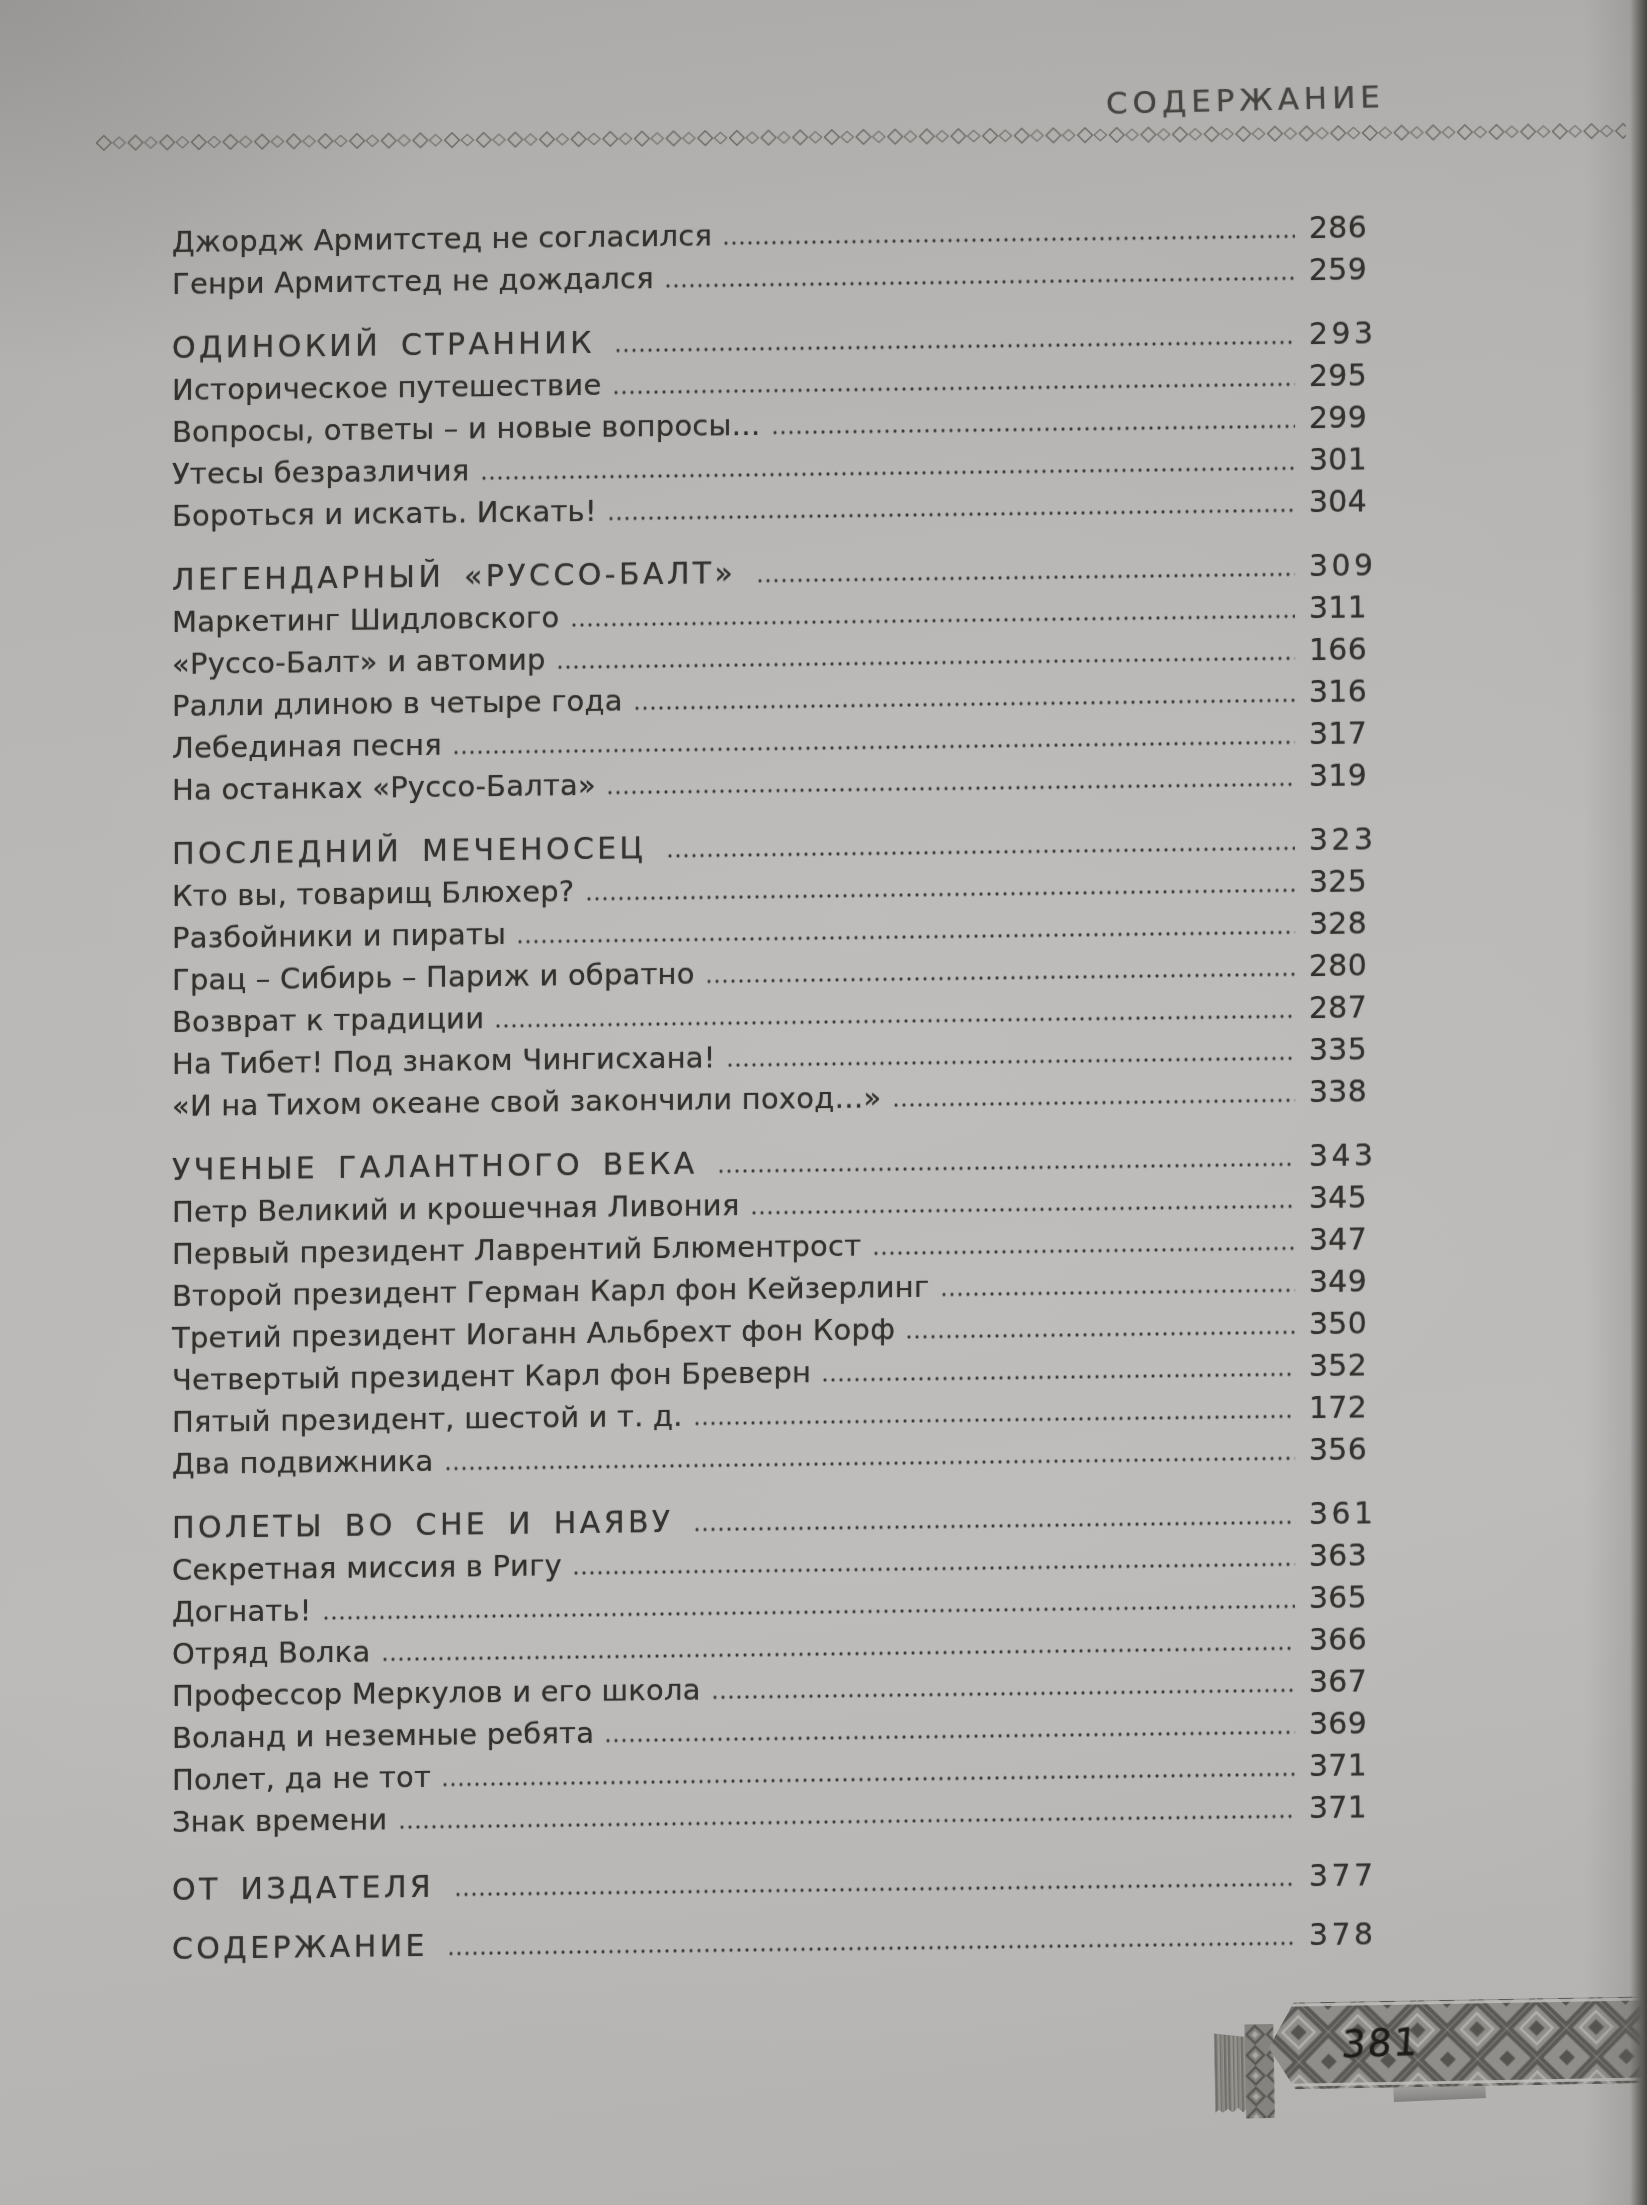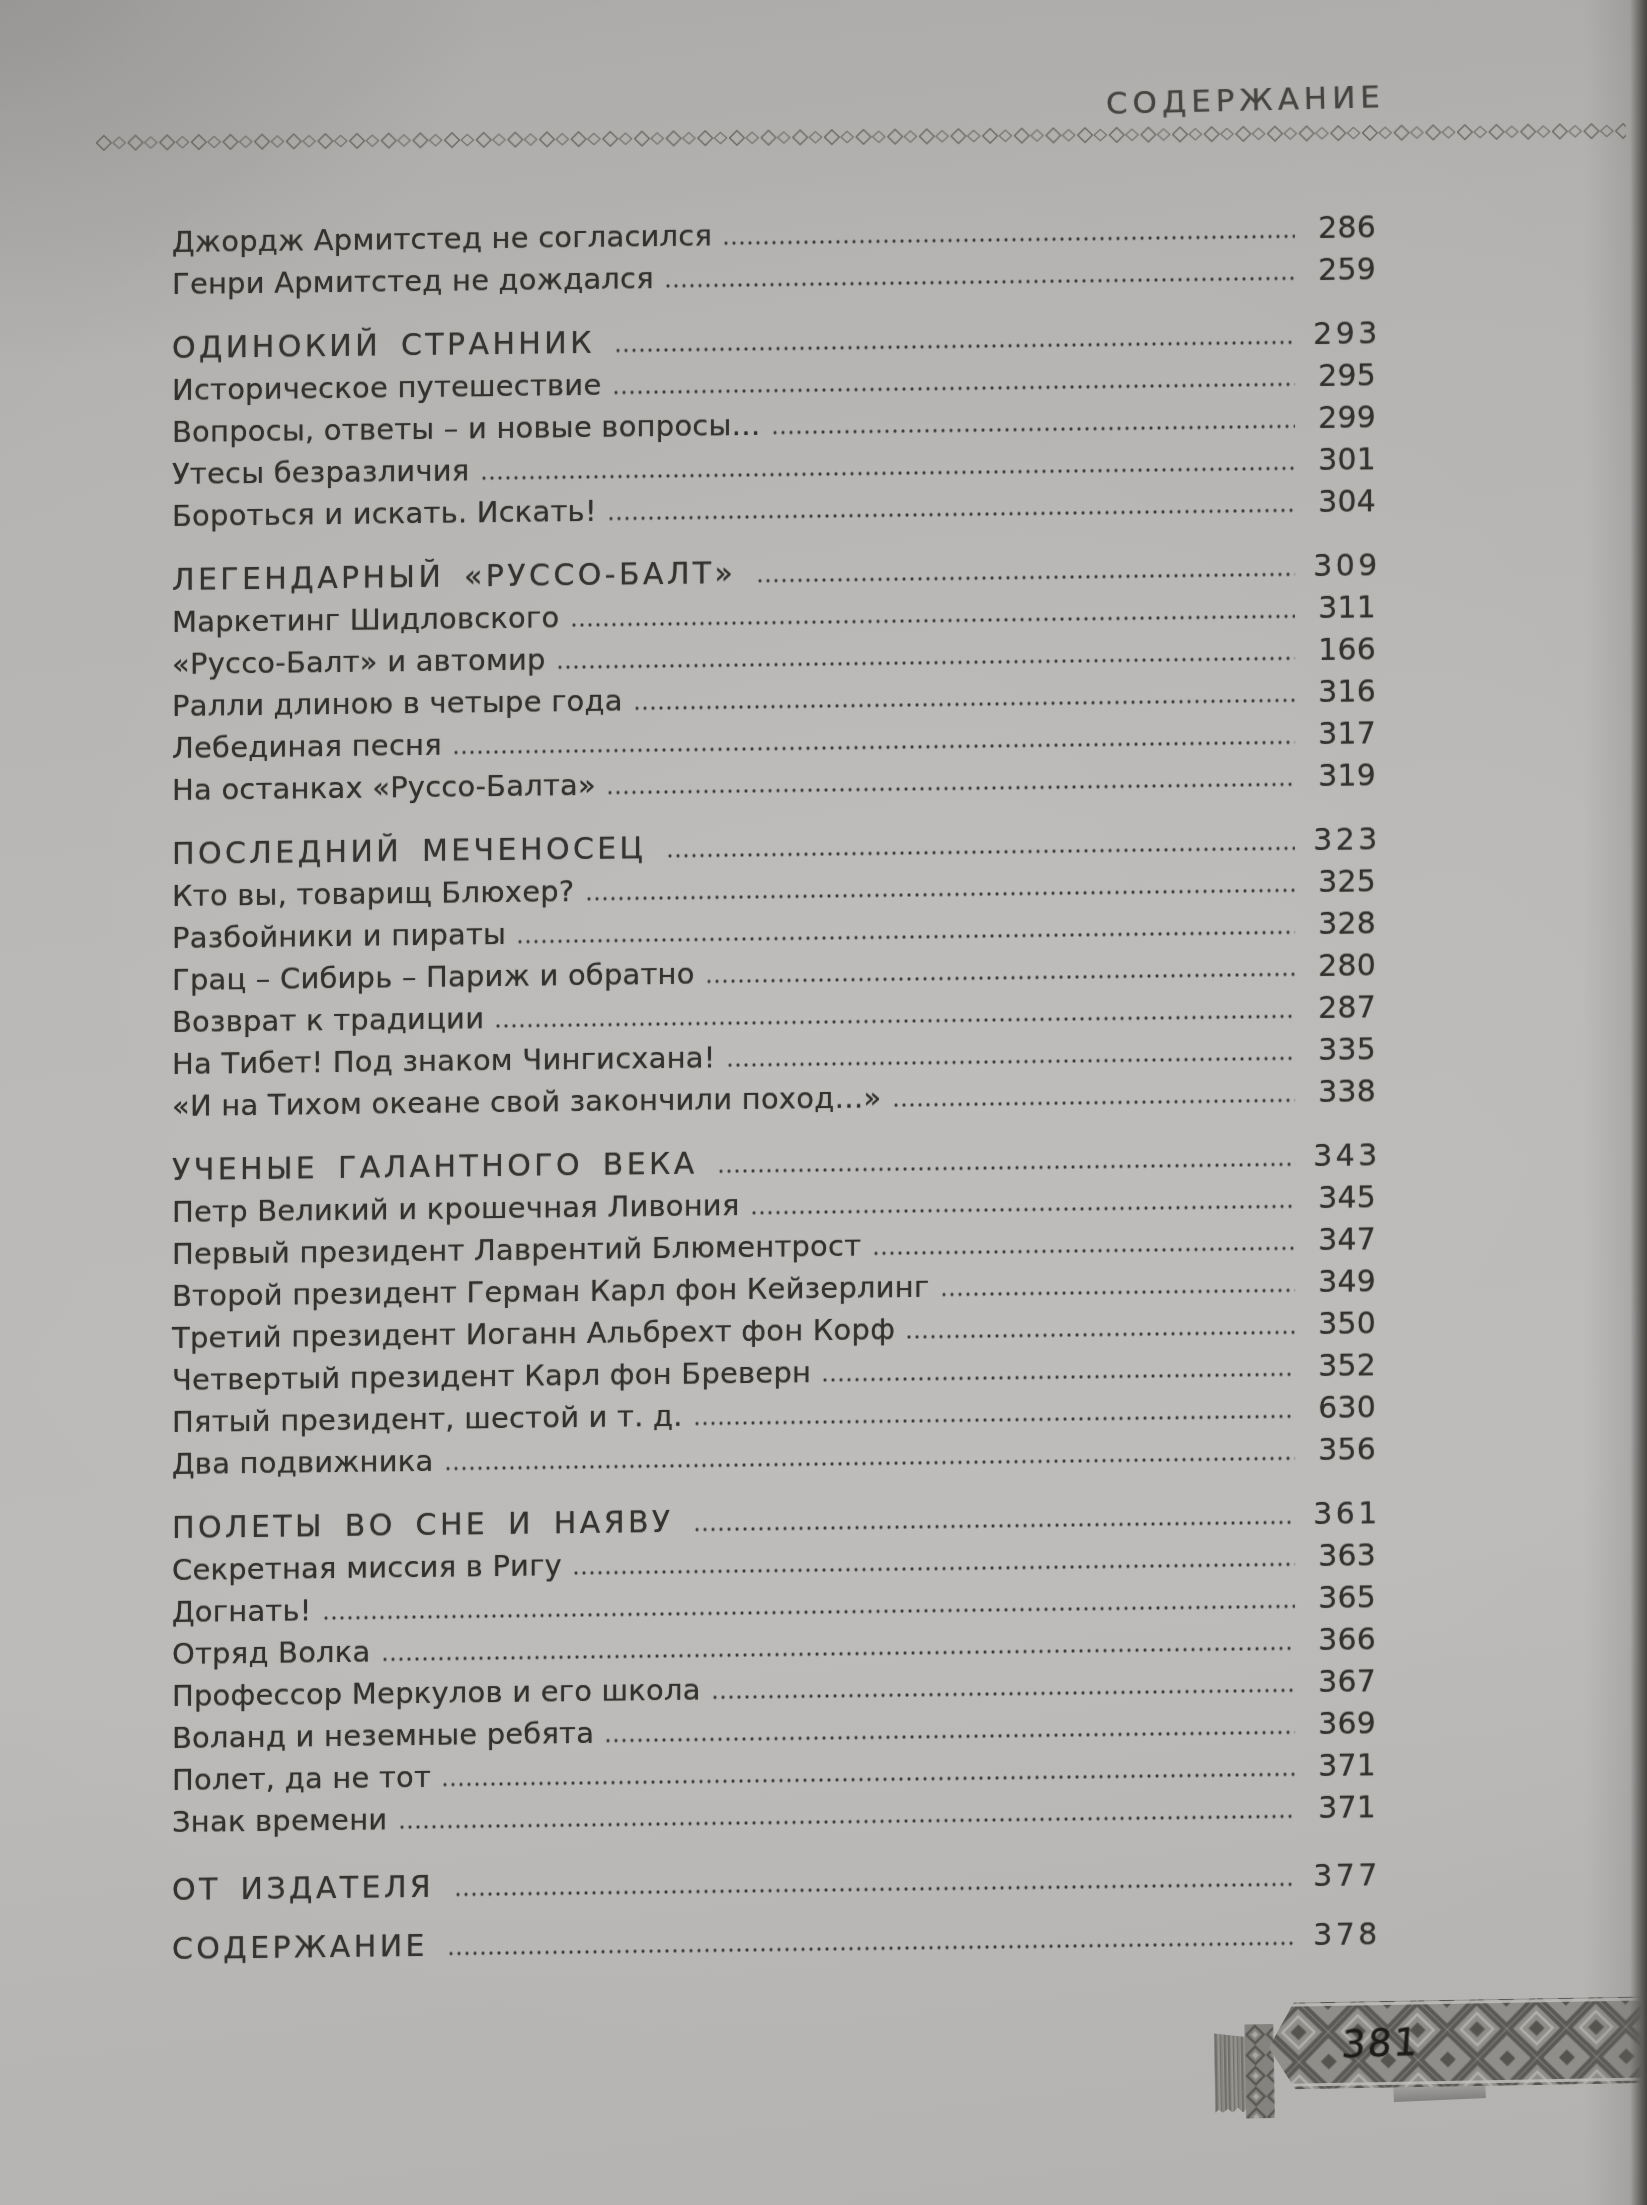--- a/index.html
+++ b/index.html
@@ -73,21 +73,21 @@
     height: 29px;
     margin: 0 13.8px 0 10.3px;
     background-image: radial-gradient(circle, #3b3a36 1.4px, rgba(59,58,54,0) 1.9px);
     background-size: 8px 8px;
     background-repeat: repeat-x;
     background-position: left bottom 5.2px;
   }
   .row .p {
     flex: 0 0 auto;
     min-width: 76px;
-    text-align: center;
+    text-align: left;
     font-size: 30px;
   }
   .row.header {
     font-size: 30px;
     letter-spacing: 3.4px;
     word-spacing: 6.9px;
     color: #343330;
   }
   .row.header .leader { margin-left: 19.5px; }
   .row.gap    { margin-top: 22px; }
@@ -371,21 +371,21 @@
 
   <div class="row">
     <span class="t">Четвертый президент Карл фон Бреверн</span>
     <span class="leader"></span>
     <span class="p">352</span>
   </div>
 
   <div class="row">
     <span class="t">Пятый президент, шестой и т. д.</span>
     <span class="leader"></span>
-    <span class="p">630</span>
+    <span class="p">172</span>
   </div>
 
   <div class="row">
     <span class="t">Два подвижника</span>
     <span class="leader"></span>
     <span class="p">356</span>
   </div>
 
   <div class="row header gap">
     <span class="t">ПОЛЕТЫ ВО СНЕ И НАЯВУ</span>

